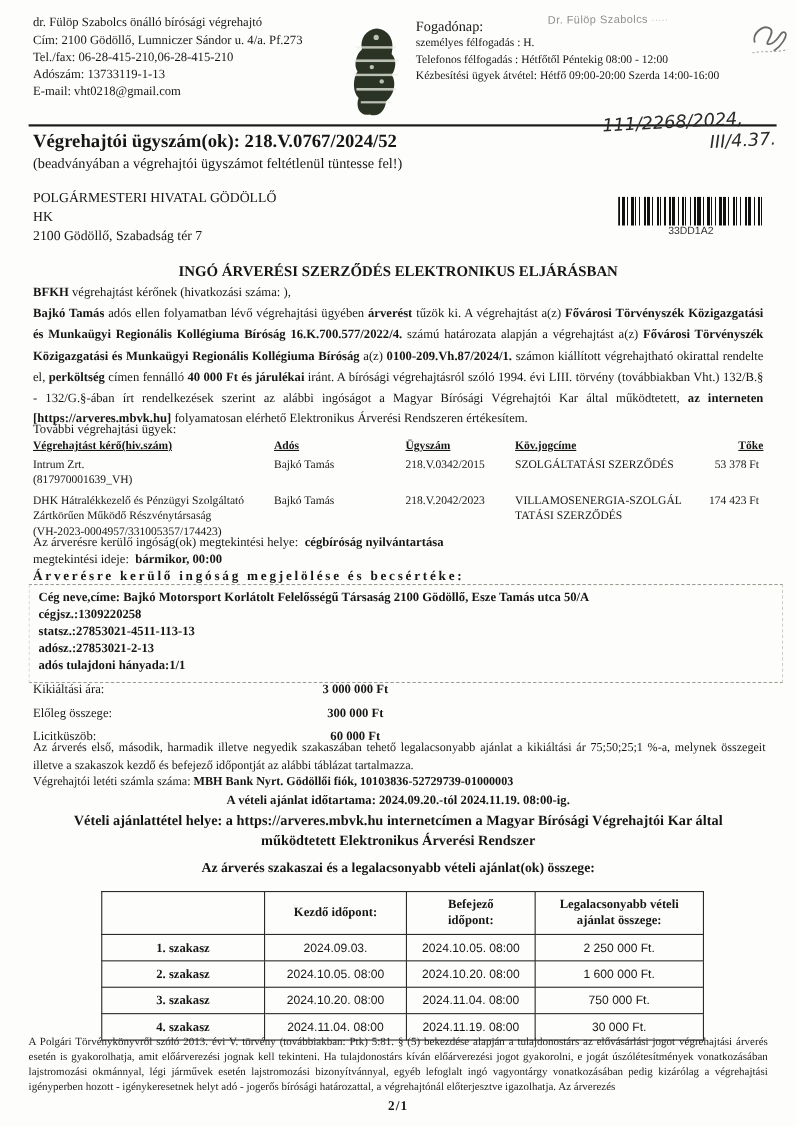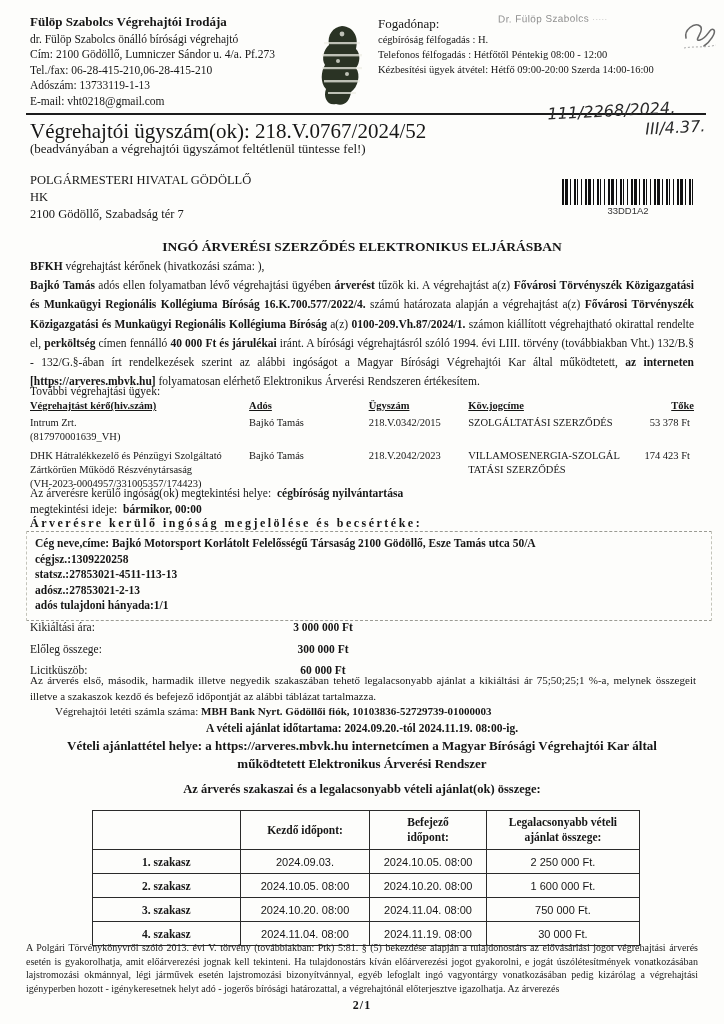--- a/index.html
+++ b/index.html
@@ -13,21 +13,21 @@
   .office{left:30px;top:14px;width:300px;font-size:11.5px;line-height:15.5px;}
   .office .name{font-weight:bold;font-size:13px;margin-bottom:2px;}
   .seal{left:316px;top:24px;width:52px;height:84px;}
   .reception{left:378px;top:16px;width:336px;font-size:10.5px;line-height:15px;}
   .reception .fn{font-size:13px;margin-bottom:1px;}
   .stamp-faint{left:498px;top:13px;color:#8f8f8f;font-size:10px;font-family:"Liberation Sans",sans-serif;letter-spacing:.4px;transform:rotate(-.5deg);}
   .stamp-faint .blur{color:#b5b5b5;font-size:8px;}
   .signature{right:4px;top:12px;width:40px;height:42px;}
   .hrule{left:26px;top:113px;width:680px;border-top:2px solid #1c1c1c;height:0;}
   
-  .case-number{left:30px;top:119px;font-size:21px;font-weight:normal;}
+  .case-number{left:30px;top:119px;font-size:17px;font-weight:bold;}
   .case-note{left:30px;top:141px;font-size:13px;}
   .handwriting{left:548px;top:100px;width:175px;font-family:"DejaVu Sans",sans-serif;
     font-style:italic;font-size:16px;color:#2a2a2a;transform:rotate(-3deg);line-height:20px;}
   .handwriting .l2{display:block;text-align:right;padding-right:18px;}
   
   .recipient{left:30px;top:172px;font-size:12.5px;line-height:17px;}
   .barcode-wrap{left:562px;top:179px;width:132px;text-align:center;}
   .barcode{height:26px;width:132px;
     background:
       repeating-linear-gradient(90deg,#101010 0 2px,#fdfdfb 2px 3px,#101010 3px 6px,#fdfdfb 6px 8px,#101010 8px 9px,#fdfdfb 9px 12px,#101010 12px 14px,#fdfdfb 14px 15px,#101010 15px 16px,#fdfdfb 16px 19px,#101010 19px 20px,#fdfdfb 20px 23px);
@@ -49,42 +49,41 @@
   
   .item-heading{left:30px;top:516px;font-weight:bold;font-size:12px;letter-spacing:2.5px;}
   .item-box{left:26px;top:531px;width:670px;border:1px dashed #9b9b93;border-left-color:#c4c4ba;border-right-color:#c4c4ba;
     padding:4px 6px 6px 8px;font-size:11.5px;font-weight:bold;line-height:15.5px;}
   
   .prices{left:30px;top:617px;font-size:11.5px;line-height:21.5px;}
   .price-label{display:inline-block;width:228px;}
   .price-value{display:inline-block;width:130px;text-align:center;font-weight:bold;}
   
   .stage-note{left:30px;top:673px;width:666px;font-size:11px;line-height:15.5px;text-align:justify;}
-  .account{left:30px;top:705px;font-size:11px;margin-left:25px;}
+  .account{left:30px;top:705px;font-size:11px;}
   .offer-period{left:0;top:722px;width:724px;text-align:center;font-size:11.5px;font-weight:bold;}
   .offer-place{left:0;top:737px;width:724px;text-align:center;font-size:13px;font-weight:bold;line-height:17.5px;}
   
   .stages-title{left:0;top:782px;width:724px;text-align:center;font-weight:bold;font-size:12.5px;}
   .stages{left:92px;top:810px;width:548px;}
   .stages table{border-collapse:collapse;width:100%;table-layout:fixed;}
   .stages th,.stages td{border:1.5px solid #2a2a2a;text-align:center;vertical-align:middle;}
   .stages th{font-size:11.5px;font-weight:bold;height:36px;white-space:pre-line;line-height:15px;}
   .stages td{font-family:"Liberation Sans",sans-serif;font-size:11px;height:21px;}
   .stages td.stage-name{font-family:"Liberation Serif",serif;font-weight:bold;font-size:11.5px;}
   
   .footer-para{left:26px;top:941px;width:672px;font-size:10px;line-height:13.5px;text-align:justify;color:#222;}
   .page-num{left:0;top:998px;width:724px;text-align:center;font-weight:bold;font-size:12px;letter-spacing:1px;}
 </style>
 </head>
 <body>
 
 <div class="page">
 
   <div class="abs office">
-    <div class="name">Fülöp Szabolcs Végrehajtói Irodája</div>
     <div>dr. Fülöp Szabolcs önálló bírósági végrehajtó</div>
     <div>Cím: 2100 Gödöllő, Lumniczer Sándor u. 4/a. Pf.273</div>
     <div>Tel./fax: 06-28-415-210,06-28-415-210</div>
     <div>Adószám: 13733119-1-13</div>
     <div>E-mail: vht0218@gmail.com</div>
   </div>
 
   <svg class="abs seal" viewBox="0 0 52 84">
     <path d="M26 2 C38 3 43 13 40 25 C45 30 44 39 40 44 C45 51 42 63 35 68 C34 77 28 83 20 80 C11 82 7 73 10 65 C4 59 5 47 9 41 C5 35 8 25 13 21 C11 11 17 3 26 2 Z" fill="#2a3324"></path>
     <g fill="#efefe6" opacity="0.75">
@@ -94,21 +93,21 @@
       <rect x="8" y="56" width="36" height="2.4"></rect>
       <rect x="12" y="68" width="28" height="2"></rect>
       <circle cx="26" cy="10" r="2.4"></circle>
       <circle cx="22" cy="37" r="2"></circle>
       <circle cx="31" cy="50" r="2"></circle>
     </g>
   </svg>
 
   <div class="abs reception">
     <div class="fn">Fogadónap:</div>
-    <div>cégbíróság félfogadás : H.</div>
+    <div>személyes félfogadás : H.</div>
     <div>Telefonos félfogadás : Hétfőtől Péntekig  08:00 - 12:00</div>
     <div>Kézbesítési ügyek átvétel: Hétfő 09:00-20:00 Szerda 14:00-16:00</div>
   </div>
 
   <div class="abs stamp-faint">
     <span>Dr. Fülöp Szabolcs</span> <span class="blur">·····</span>
   </div>
 
   <svg class="abs signature" viewBox="0 0 40 42">
     <path d="M6 26 C4 18 14 10 20 14 C26 18 12 30 20 28 C28 26 30 14 34 18 C36 21 30 30 24 34" fill="none" stroke="#6a6a6a" stroke-width="1.6" stroke-linecap="round"></path>

